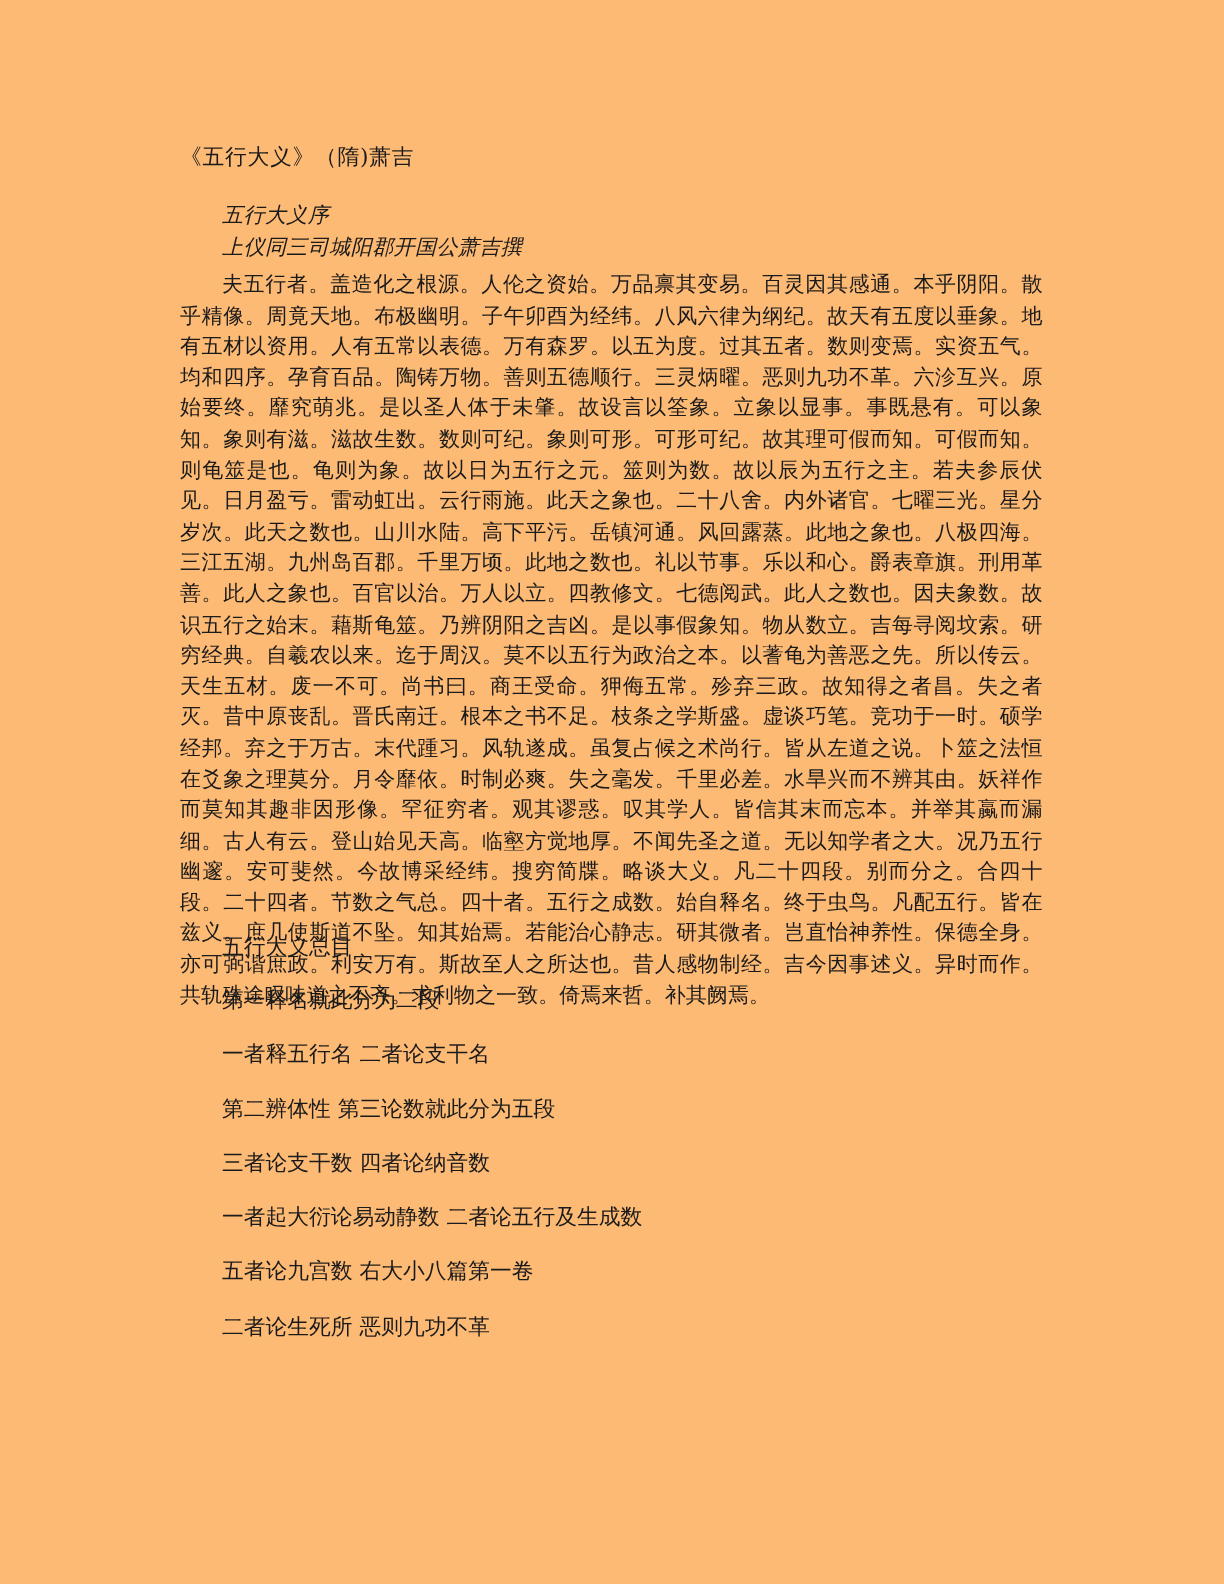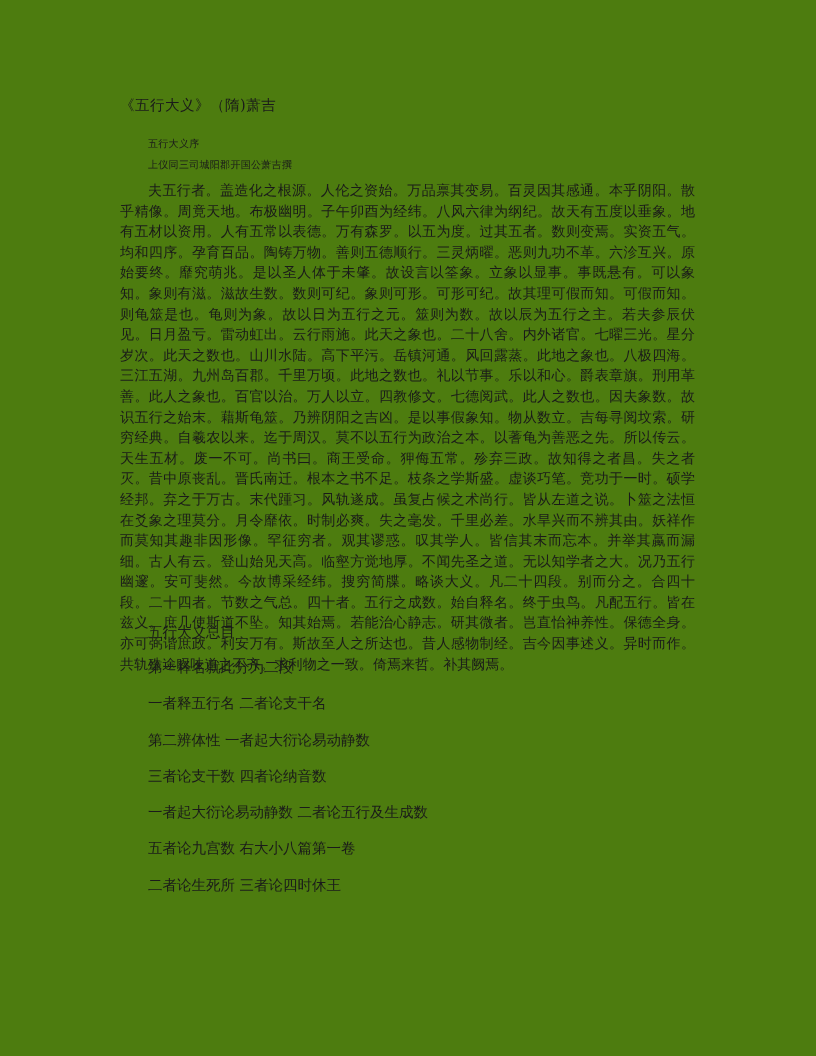--- a/index.html
+++ b/index.html
@@ -14,38 +14,39 @@
       overflow: hidden;
       font-family: "DejaVu Serif", "Liberation Serif", serif;
       color: #1a1a1a;
     }
     .page {
       position: absolute;
       left: 0;
       top: 0;
       width: 816px;
       height: 1056px;
-      background: #4d7c0f;
+      background: #fdba74;
     }
     .title {
       position: absolute;
       left: 120px;
       top: 95px;
       font-size: 14.5px;
       line-height: 20px;
       white-space: nowrap;
       letter-spacing: 0.5px;
     }
     .preface-block {
       position: absolute;
       left: 148px;
       top: 134px;
-      font-size: 10px;
+      font-size: 14px;
       line-height: 20.5px;
       white-space: nowrap;
+      font-style: italic;
     }
     .preface-block div {
       letter-spacing: 0.3px;
     }
     .body-text {
       position: absolute;
       left: 120px;
       top: 180px;
       width: 575px;
       font-size: 14px;
@@ -84,20 +85,20 @@
     <div>五行大义序</div>
     <div>上仪同三司城阳郡开国公萧吉撰</div>
   </div>
 
   <div class="body-text">夫五行者。盖造化之根源。人伦之资始。万品禀其变易。百灵因其感通。本乎阴阳。散乎精像。周竟天地。布极幽明。子午卯酉为经纬。八风六律为纲纪。故天有五度以垂象。地有五材以资用。人有五常以表德。万有森罗。以五为度。过其五者。数则变焉。实资五气。均和四序。孕育百品。陶铸万物。善则五德顺行。三灵炳曜。恶则九功不革。六沴互兴。原始要终。靡究萌兆。是以圣人体于未肇。故设言以筌象。立象以显事。事既悬有。可以象知。象则有滋。滋故生数。数则可纪。象则可形。可形可纪。故其理可假而知。可假而知。则龟筮是也。龟则为象。故以日为五行之元。筮则为数。故以辰为五行之主。若夫参辰伏见。日月盈亏。雷动虹出。云行雨施。此天之象也。二十八舍。内外诸官。七曜三光。星分岁次。此天之数也。山川水陆。高下平污。岳镇河通。风回露蒸。此地之象也。八极四海。三江五湖。九州岛百郡。千里万顷。此地之数也。礼以节事。乐以和心。爵表章旗。刑用革善。此人之象也。百官以治。万人以立。四教修文。七德阅武。此人之数也。因夫象数。故识五行之始末。藉斯龟筮。乃辨阴阳之吉凶。是以事假象知。物从数立。吉每寻阅坟索。研穷经典。自羲农以来。迄于周汉。莫不以五行为政治之本。以蓍龟为善恶之先。所以传云。天生五材。废一不可。尚书曰。商王受命。狎侮五常。殄弃三政。故知得之者昌。失之者灭。昔中原丧乱。晋氏南迁。根本之书不足。枝条之学斯盛。虚谈巧笔。竞功于一时。硕学经邦。弃之于万古。末代踵习。风轨遂成。虽复占候之术尚行。皆从左道之说。卜筮之法恒在爻象之理莫分。月令靡依。时制必爽。失之毫发。千里必差。水旱兴而不辨其由。妖祥作而莫知其趣非因形像。罕征穷者。观其谬惑。叹其学人。皆信其末而忘本。并举其蠃而漏细。古人有云。登山始见天高。临壑方觉地厚。不闻先圣之道。无以知学者之大。况乃五行幽邃。安可斐然。今故博采经纬。搜穷简牒。略谈大义。凡二十四段。别而分之。合四十段。二十四者。节数之气总。四十者。五行之成数。始自释名。终于虫鸟。凡配五行。皆在兹义。庶几使斯道不坠。知其始焉。若能治心静志。研其微者。岂直怡神养性。保德全身。亦可弼谐庶政。利安万有。斯故至人之所达也。昔人感物制经。吉今因事述义。异时而作。共轨殊途叹味道之不齐。求利物之一致。倚焉来哲。补其阙焉。</div>
 
   <div class="toc">
     <div class="toc-heading">五行大义总目</div>
     <div class="toc-item">第一释名就此分为二段</div>
     <div class="toc-item">一者释五行名  二者论支干名</div>
-    <div class="toc-item">第二辨体性  一者起大衍论易动静数</div>
+    <div class="toc-item">第二辨体性  第三论数就此分为五段</div>
     <div class="toc-item">三者论支干数  四者论纳音数</div>
     <div class="toc-item">一者起大衍论易动静数  二者论五行及生成数</div>
     <div class="toc-item">五者论九宫数  右大小八篇第一卷</div>
-    <div class="toc-item">二者论生死所  三者论四时休王</div>
+    <div class="toc-item">二者论生死所  恶则九功不革</div>
   </div>
 
 </div>
 
 </body></html>

